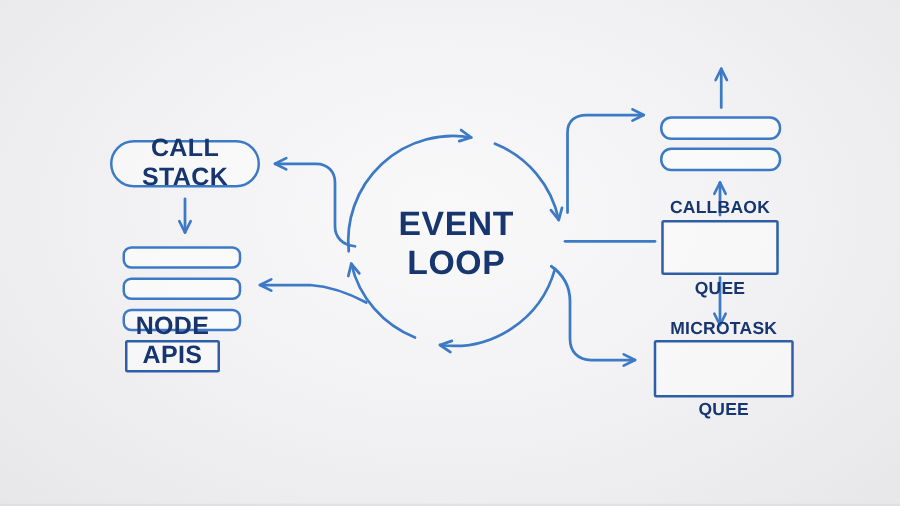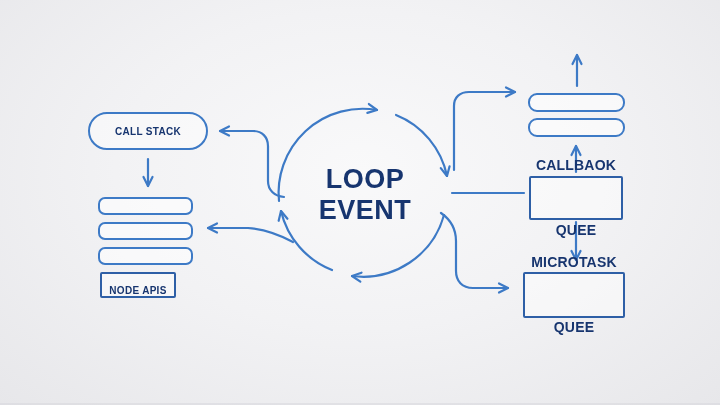--- a/index.html
+++ b/index.html
@@ -23,21 +23,21 @@
     background:rgba(255,255,255,.45);
   }
   .pill{border-radius:20px;}
   .slot{border-radius:7px;background:rgba(255,255,255,.55);}
   .slot.round{border-radius:9px;}
   .sq{border-radius:2px;border-color:var(--boxborder,#2e5fa6);gap:48px;}
   .title{
     position:absolute;left:290px;top:164px;width:150px;text-align:center;
     color:var(--text,#17356f);font-weight:bold;font-size:27px;line-height:1.15;letter-spacing:.5px;
   }
-  .lbl-lg{font-size:10px;letter-spacing:.3px;}
+  .lbl-lg{font-size:20px;letter-spacing:.3px;}
   .lbl-sm{font-size:14px;line-height:1.25;letter-spacing:.2px;}
 </style>
 </head>
 <body>
 
 <div class="stage">
 
   <svg class="wires" viewBox="0 0 720 405">
     <defs>
       <marker id="arw" markerUnits="userSpaceOnUse" markerWidth="14" markerHeight="14" refX="11" refY="7" orient="auto">
@@ -75,30 +75,30 @@
 
   <div class="node slot" style="left:98px;top:197px;width:95px;height:18px;"></div>
   <div class="node slot" style="left:98px;top:222px;width:95px;height:18px;"></div>
   <div class="node slot" style="left:98px;top:247px;width:95px;height:18px;"></div>
 
   <div class="node sq lbl-lg" style="left:100px;top:272px;width:76px;height:26px;justify-content:flex-end;">
     <span>NODE APIS</span>
   </div>
 
   <div class="title">
+    <div>EVENT</div>
     <div>LOOP</div>
-    <div>EVENT</div>
   </div>
 
   <div class="node slot round" style="left:528px;top:93px;width:97px;height:19px;"></div>
   <div class="node slot round" style="left:528px;top:118px;width:97px;height:19px;"></div>
 
   <div class="node sq lbl-sm" style="left:529px;top:176px;width:94px;height:44px;">
     <div>CALLBAOK</div>
     <div>QUEE</div>
   </div>
 
-  <div class="node sq lbl-sm" style="left:523px;top:272px;width:102px;height:46px;">
+  <div class="node sq lbl-sm" style="left:523px;top:272px;width:112px;height:46px;">
     <div>MICROTASK</div>
     <div>QUEE</div>
   </div>
 
 </div>
 
 </body></html>

